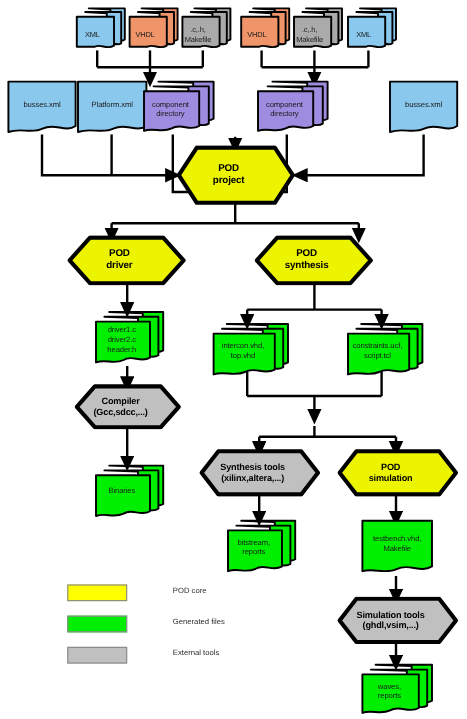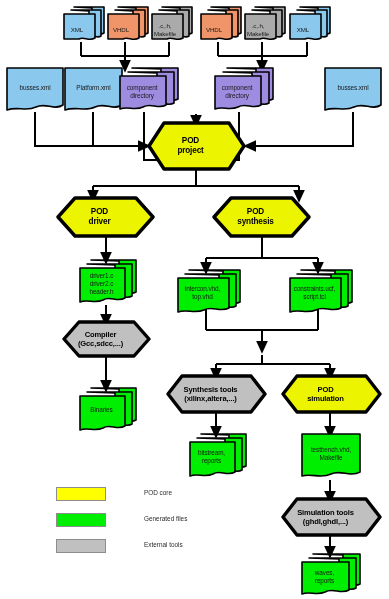--- a/index.html
+++ b/index.html
@@ -309,21 +309,21 @@
     </svg>
     <div class="lbl" style="white-space:pre-line;">POD
 simulation</div>
   </div>
 
   <div class="node hex small" style="left:281px;top:497px;width:101px;height:40px;">
     <svg class="hsvg" viewBox="0 0 101 40" xmlns="http://www.w3.org/2000/svg" preserveAspectRatio="none">
       <path d="M16,2 H85 L99,20 L85,38 H16 L2,20 z" fill="#C0C0C0" stroke="#000" stroke-width="3.4" stroke-linejoin="round"></path>
     </svg>
     <div class="lbl" style="white-space:pre-line;">Simulation tools
-(ghdl,ghdl,...)</div>
+(ghdl,vsim,...)</div>
   </div>
 
   <div class="node doc big" style="left:78px;top:258px;width:60px;height:48px;">
     <svg class="sheet" viewBox="0 0 60 48" xmlns="http://www.w3.org/2000/svg">
       <g stroke="#000" stroke-width="1.6" stroke-linejoin="round">
         <path d="M13,2 H58 V34 c-6,4 -11,-2 -17,1 V3 z" fill="#00EE00"></path>
         <path d="M9,6 H54 V38 c-6,4 -11,-2 -17,1 V7 z" fill="#00EE00"></path>
         <path d="M2,10 H47 V40 c-8,5 -15,-3 -22,2 c-8,4 -15,-1 -23,2 V10 z" fill="#00EE00"></path>
       </g>
     </svg>

